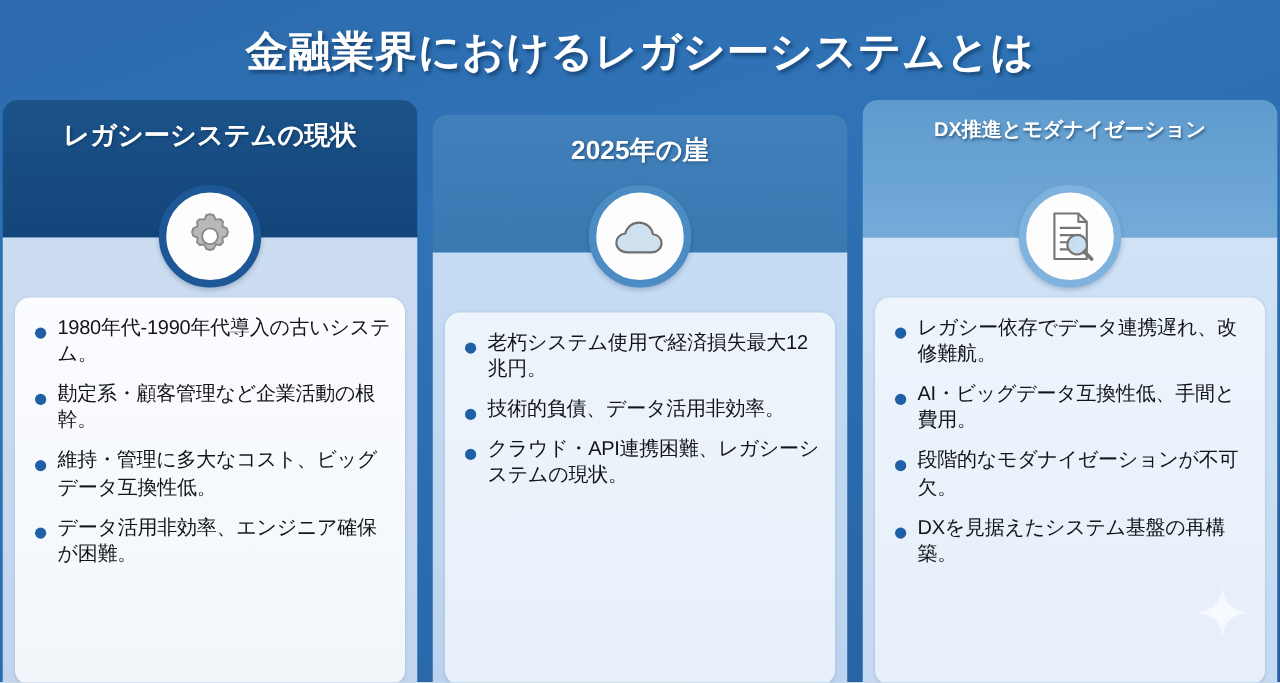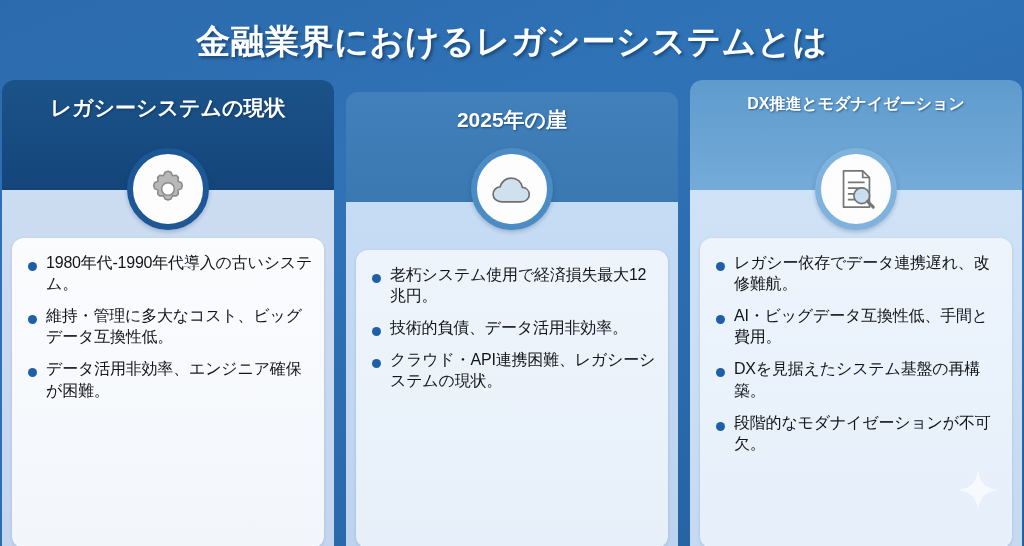--- a/index.html
+++ b/index.html
@@ -190,20 +190,21 @@
         <svg class="gear-svg" width="46" height="46" viewBox="0 0 48 48" aria-hidden="true">
           <path d="M24 5.5l3.1 1.0 1.6 3.6 3.9-.4 2.2 2.2-.4 3.9 3.6 1.6 1.0 3.1-1.0 3.1-3.6 1.6 .4 3.9-2.2 2.2-3.9-.4-1.6 3.6-3.1 1.0-3.1-1.0-1.6-3.6-3.9 .4-2.2-2.2 .4-3.9-3.6-1.6-1.0-3.1 1.0-3.1 3.6-1.6-.4-3.9 2.2-2.2 3.9 .4 1.6-3.6z" fill="#b8b8b8" stroke="#8a8a8a" stroke-width="1.6" stroke-linejoin="round"></path>
           <circle cx="24" cy="24" r="6.6" fill="#ffffff" stroke="#8a8a8a" stroke-width="1.6"></circle>
         </svg>
       </div>
 
       <div class="col-body shade-a">
         <div class="card">
           <ul class="bullets">
             <li>1980年代-1990年代導入の古いシステム。</li>
+            <li>勘定系・顧客管理など企業活動の根幹。</li>
             <li>維持・管理に多大なコスト、ビッグデータ互換性低。</li>
             <li>データ活用非効率、エンジニア確保が困難。</li>
           </ul>
         </div>
       </div>
     </div>
 
     <div class="column">
       <div class="col-head" style="background:linear-gradient(180deg,#4180ba 0%,#3a78b2 100%);margin-top:12px;">
         <div class="col-head-title">2025年の崖</div>
@@ -242,22 +243,22 @@
           <circle cx="30" cy="31" r="8.2" fill="#c6dcef" fill-opacity="0.95" stroke="#767676" stroke-width="1.8"></circle>
           <line x1="36" y1="37" x2="42" y2="43" stroke="#767676" stroke-width="3.2" stroke-linecap="round"></line>
         </svg>
       </div>
 
       <div class="col-body shade-c">
         <div class="card card-tint-c">
           <ul class="bullets">
             <li>レガシー依存でデータ連携遅れ、改修難航。</li>
             <li>AI・ビッグデータ互換性低、手間と費用。</li>
+            <li>段階的なモダナイゼーションが不可欠。</li>
             <li>DXを見据えたシステム基盤の再構築。</li>
-            <li>段階的なモダナイゼーションが不可欠。</li>
           </ul>
         </div>
       </div>
     </div>
 
   </div>
 
   <div class="sparkle">
     <svg width="44" height="44" viewBox="0 0 44 44" aria-hidden="true">
       <path d="M22 2 C24 15 29 20 42 22 C29 24 24 29 22 42 C20 29 15 24 2 22 C15 20 20 15 22 2 Z" fill="#ffffff" fill-opacity="0.72"></path>

